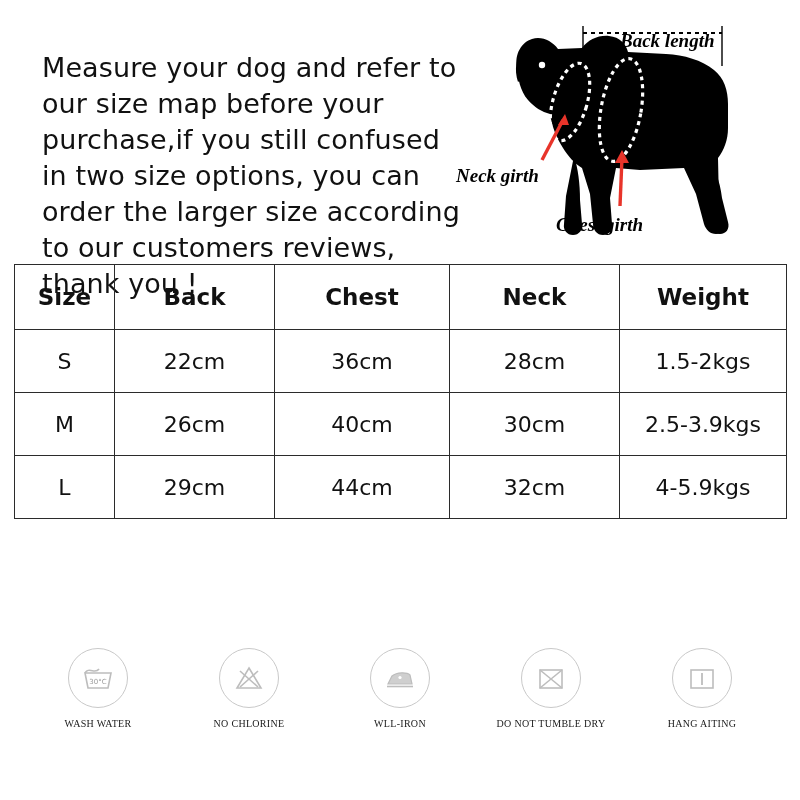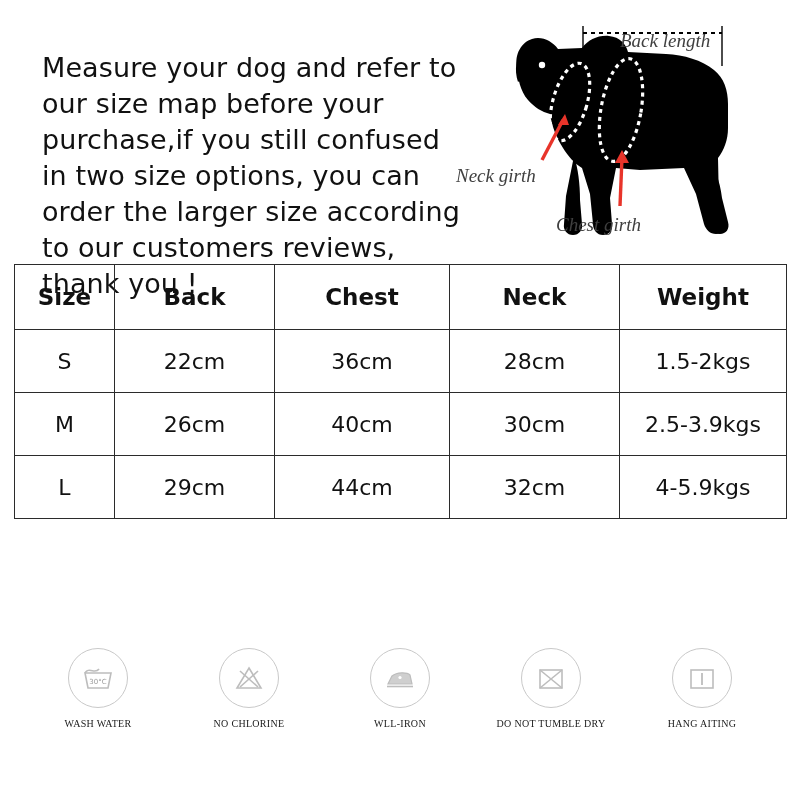--- a/index.html
+++ b/index.html
@@ -45,23 +45,23 @@
   }
   .dog-svg {
     position: absolute;
     left: 0;
     top: 0;
   }
   .lbl {
     position: absolute;
     font-family: "Liberation Serif", serif;
     font-style: italic;
-    font-weight: normal;
+    font-weight: bold;
     font-size: 19px;
-    color: #404040;
+    color: #000000;
     white-space: nowrap;
   }
   .lbl-back   { left: 150px; top: 22px; }
   .lbl-neck   { left: -14px; top: 157px; }
   .lbl-chest  { left: 86px;  top: 206px; }
 
   
   .size-table {
     position: absolute;
     left: 14px;

